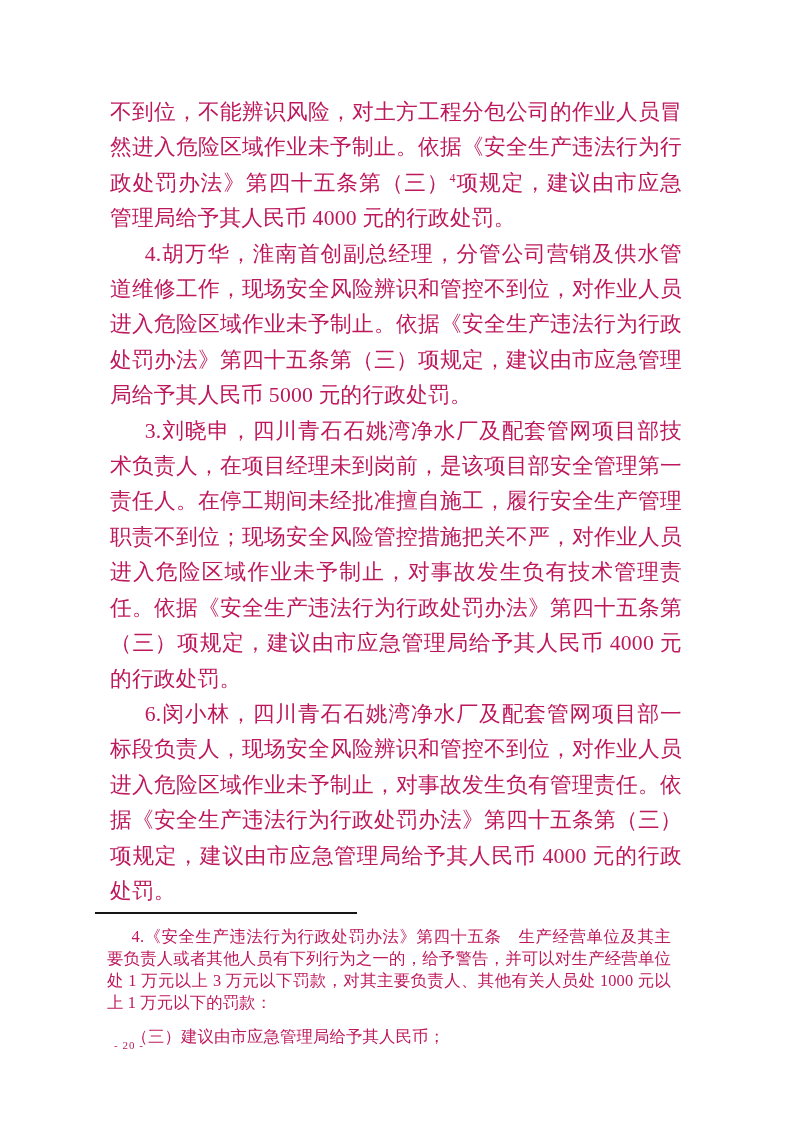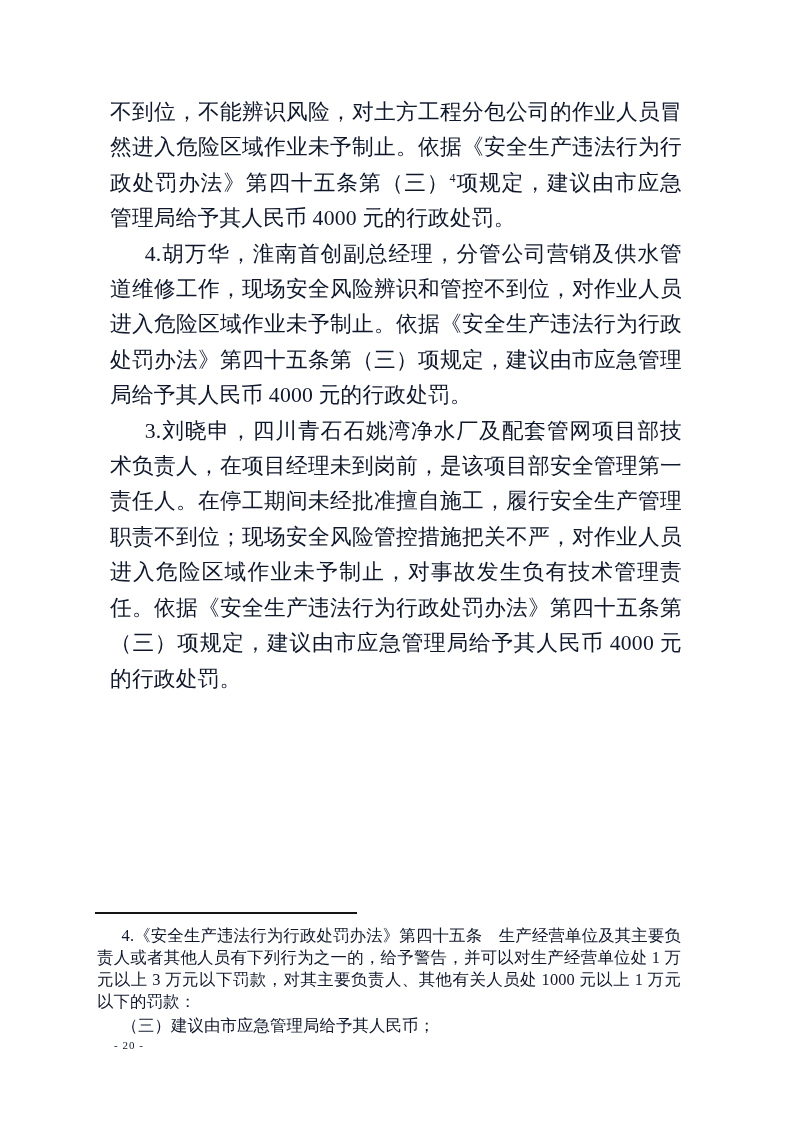--- a/index.html
+++ b/index.html
@@ -6,21 +6,21 @@
     margin: 0;
     padding: 0;
     background: #e8e8e8;
   }
   .page {
     position: relative;
     width: 793px;
     height: 1122px;
     margin: 0 auto;
     background: #ffffff;
-    color: #0f172a;
+    color: #be185d;
     font-family: "Liberation Serif", "DejaVu Serif", serif;
     overflow: hidden;
   }
   .body-text {
     position: absolute;
     left: 110px;
     top: 95px;
     width: 572px;
     font-size: 21.7px;
     line-height: 35.4px;
@@ -45,21 +45,21 @@
     top: 912px;
     width: 588px;
   }
   .footnote-rule {
     width: 262px;
     height: 2px;
     background: #151515;
     margin: 0 0 11px 0;
   }
   .footnote-para {
-    margin: 2px;
+    margin: 12px;
     font-size: 16.4px;
     line-height: 22px;
     text-align: justify;
     text-justify: inter-character;
     text-indent: 1.5em;
     letter-spacing: 0.1px;
   }
   .page-number {
     position: absolute;
     left: 114px;
@@ -69,22 +69,23 @@
     letter-spacing: 1px;
   }
 </style>
 </head>
 <body>
 
 <div class="page">
 
   <main class="body-text">
     <p class="para"><span>不到位，不能辨识风险，对土方工程分包公司的作业人员冒然进入危险区域作业未予制止。依据《安全生产违法行为行政处罚办法》第四十五条第（三）</span><sup class="fn-ref">4</sup><span>项规定，建议由市应急管理局给予其人民币 4000 元的行政处罚。</span></p>
-    <p class="para indent">4.胡万华，淮南首创副总经理，分管公司营销及供水管道维修工作，现场安全风险辨识和管控不到位，对作业人员进入危险区域作业未予制止。依据《安全生产违法行为行政处罚办法》第四十五条第（三）项规定，建议由市应急管理局给予其人民币 4000 元的行政处罚。</p>
+    <p class="para indent">4.胡万华，淮南首创副总经理，分管公司营销及供水管道维修工作，现场安全风险辨识和管控不到位，对作业人员进入危险区域作业未予制止。依据《安全生产违法行为行政处罚办法》第四十五条第（三）项规定，建议由市应急管理局给予其人民币 5000 元的行政处罚。</p>
     <p class="para indent">3.刘晓申，四川青石石姚湾净水厂及配套管网项目部技术负责人，在项目经理未到岗前，是该项目部安全管理第一责任人。在停工期间未经批准擅自施工，履行安全生产管理职责不到位；现场安全风险管控措施把关不严，对作业人员进入危险区域作业未予制止，对事故发生负有技术管理责任。依据《安全生产违法行为行政处罚办法》第四十五条第（三）项规定，建议由市应急管理局给予其人民币 4000 元的行政处罚。</p>
+    <p class="para indent">6.闵小林，四川青石石姚湾净水厂及配套管网项目部一标段负责人，现场安全风险辨识和管控不到位，对作业人员进入危险区域作业未予制止，对事故发生负有管理责任。依据《安全生产违法行为行政处罚办法》第四十五条第（三）项规定，建议由市应急管理局给予其人民币 4000 元的行政处罚。</p>
   </main>
 
   <footer class="footnote-area">
     <div class="footnote-rule"></div>
     <p class="footnote-para">4.《安全生产违法行为行政处罚办法》第四十五条　生产经营单位及其主要负责人或者其他人员有下列行为之一的，给予警告，并可以对生产经营单位处 1 万元以上 3 万元以下罚款，对其主要负责人、其他有关人员处 1000 元以上 1 万元以下的罚款：</p>
     <p class="footnote-para">（三）建议由市应急管理局给予其人民币；</p>
   </footer>
 
   <div class="page-number">- 20 -</div>
 

